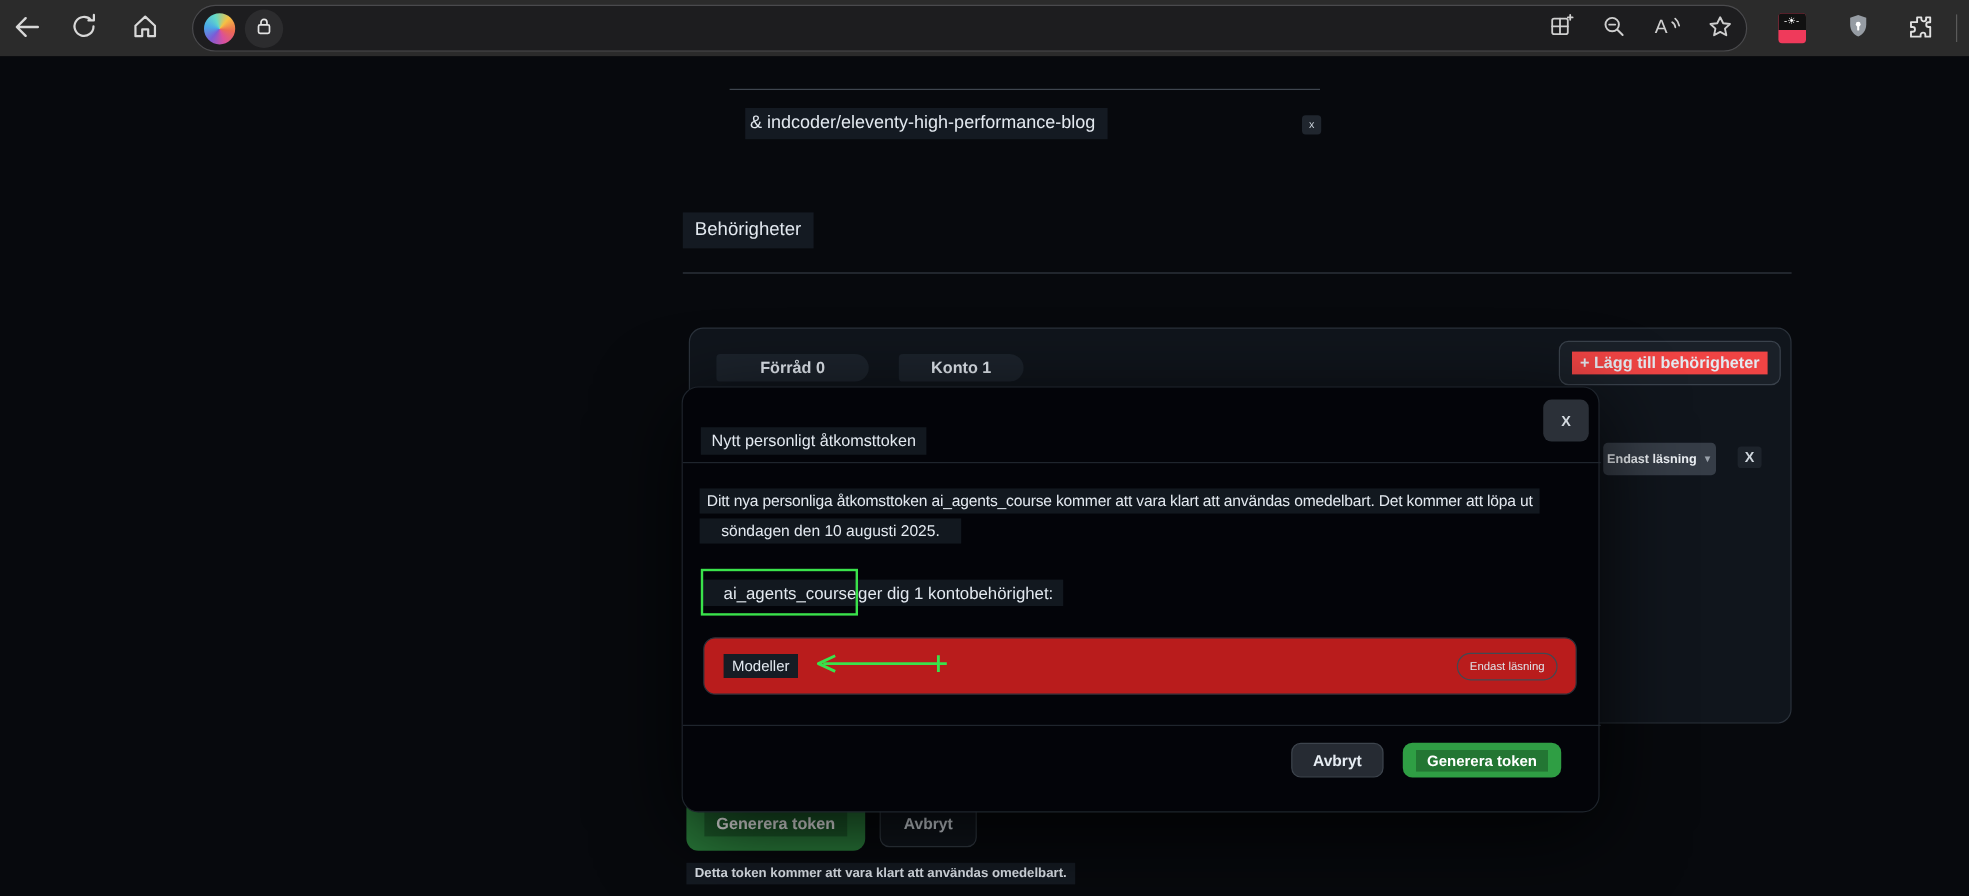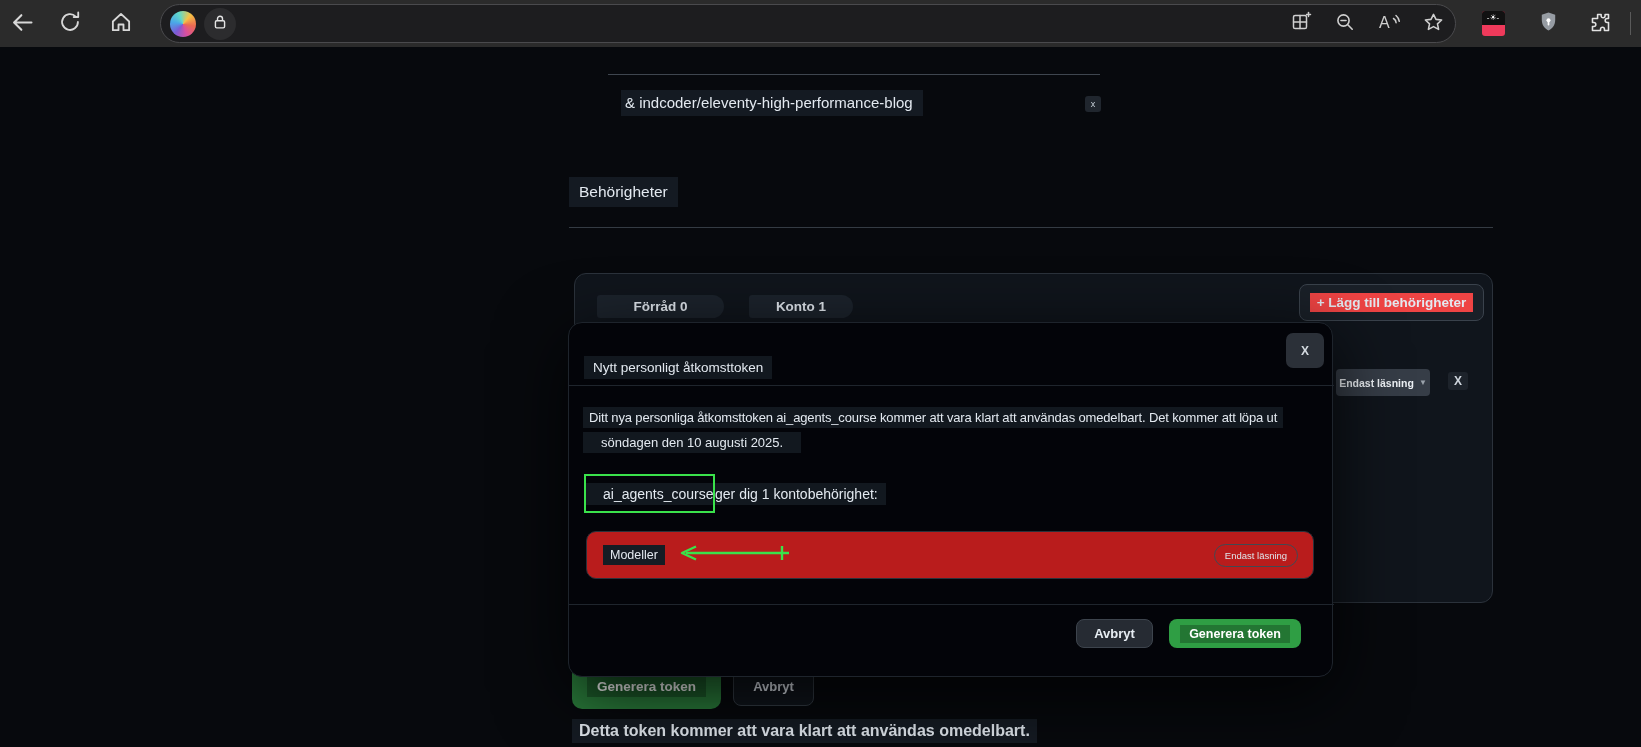--- a/index.html
+++ b/index.html
@@ -211,21 +211,21 @@
         <span>Endast läsning</span>
         <span class="caret">▼</span>
       </button>
       <button class="row-x">X</button>
     </div>
 
     <button class="bottom-green">
       <span>Generera token</span>
     </button>
     <button class="bottom-gray">Avbryt</button>
-    <span class="abs hl" style="left:572px;top:672px;padding:3px 7px;font-size:16px;font-weight:600;background:#151b23">Detta token kommer att vara klart att användas omedelbart.</span>
+    <span class="abs hl" style="left:572px;top:672px;padding:3px 7px;font-size:11px;font-weight:600;background:#151b23">Detta token kommer att vara klart att användas omedelbart.</span>
 
     <div class="modal">
       <span class="abs hl" style="left:15px;top:33px;padding:4px 9px;font-size:13.5px">Nytt personligt åtkomsttoken</span>
       <button class="m-close">X</button>
       <div class="m-div" style="top:62px"></div>
 
       <span class="abs hl" style="left:14px;top:84px;padding:3px 6px;font-size:13px;letter-spacing:-0.15px">Ditt nya personliga åtkomsttoken ai_agents_course kommer att vara klart att användas omedelbart. Det kommer att löpa ut</span>
       <span class="abs hl" style="left:14px;top:109px;padding:3px 18px;font-size:13px">söndagen den 10 augusti 2025.</span>
 
       <div class="green-box"></div>

